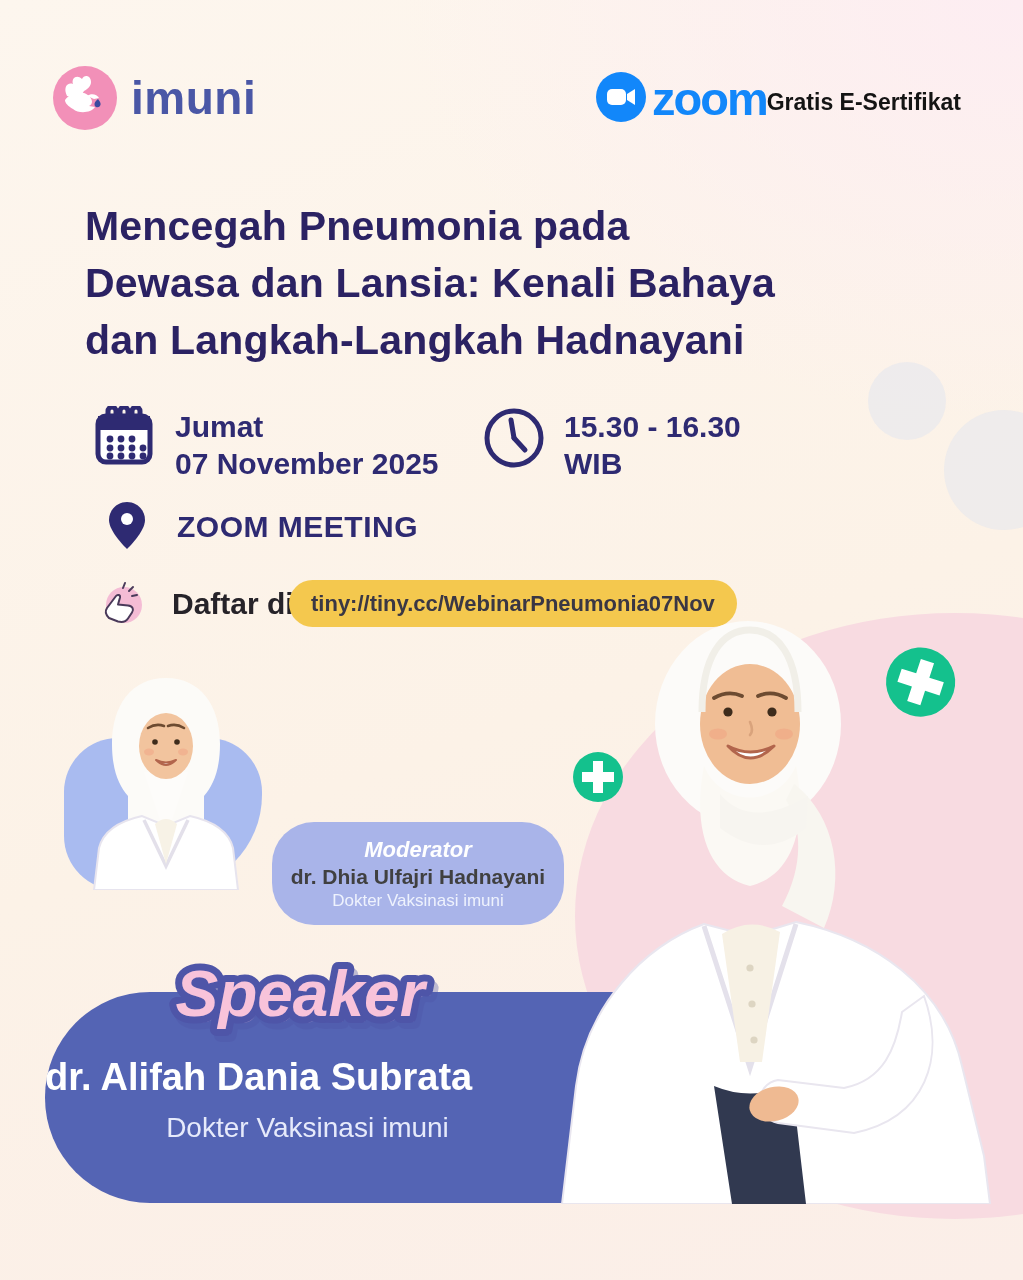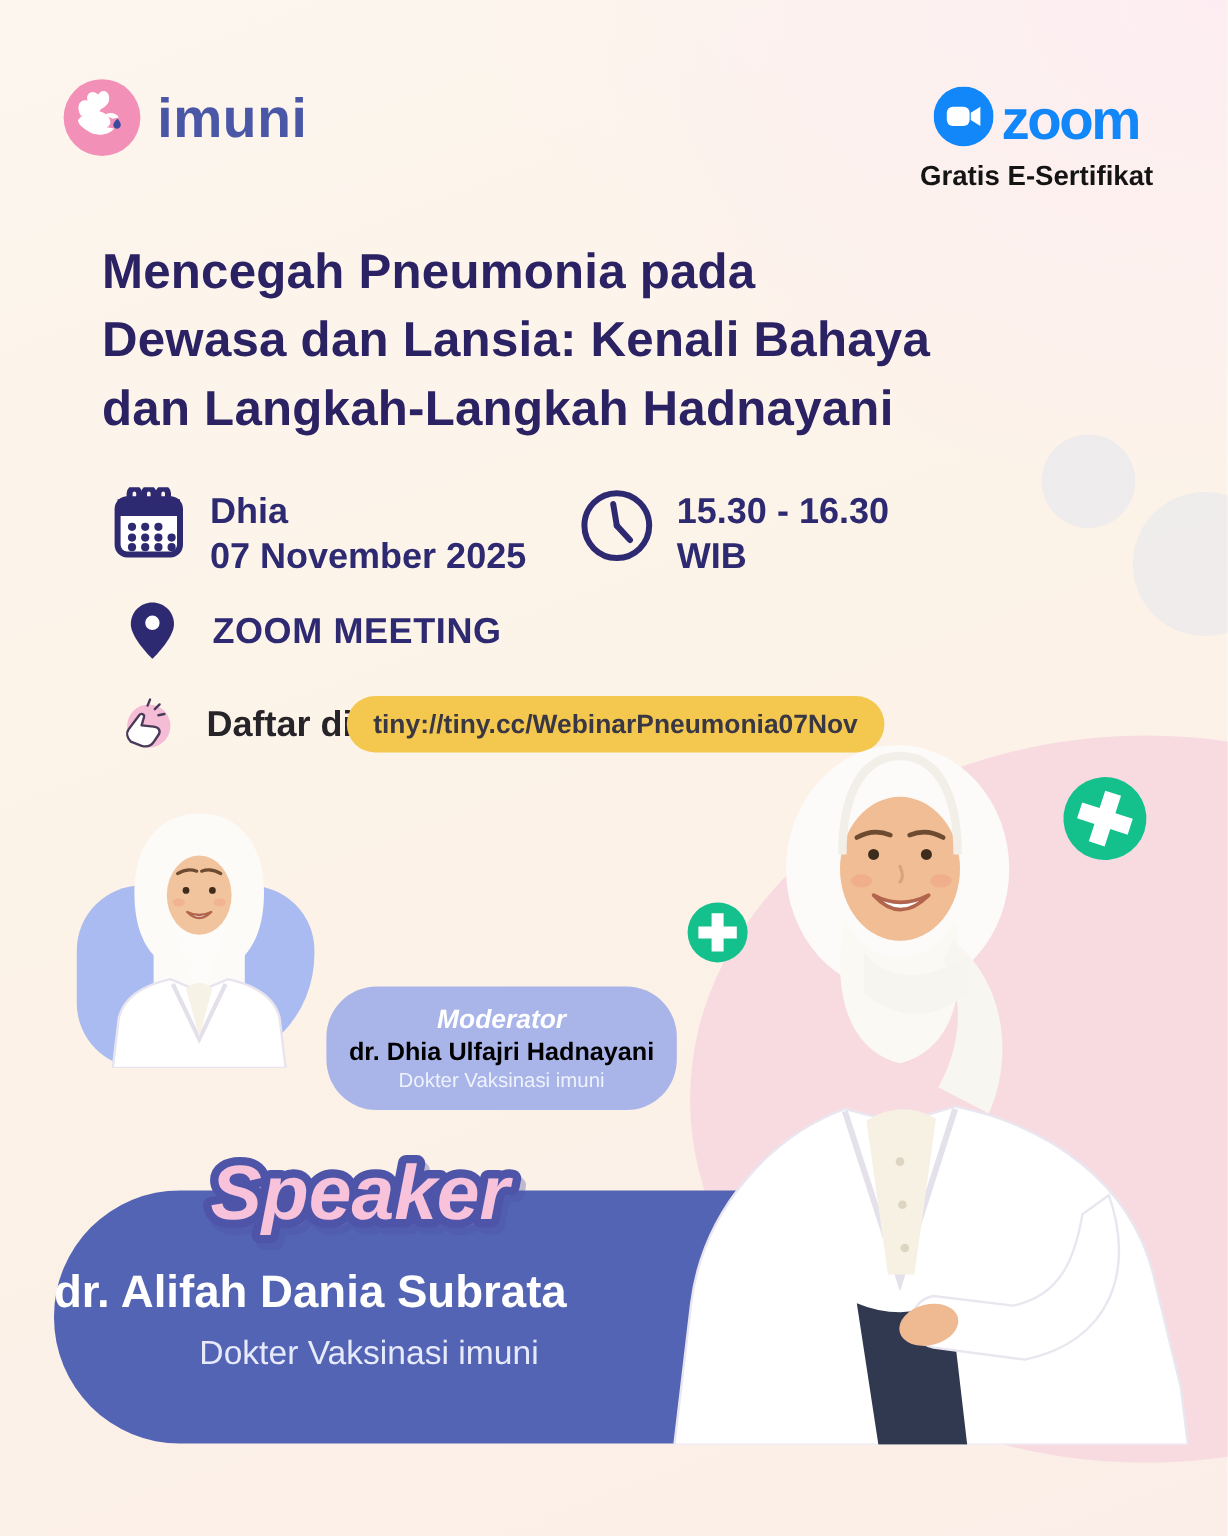--- a/index.html
+++ b/index.html
@@ -14,21 +14,21 @@
 
   
   .pink-blob{left:575px;top:613px;width:760px;height:606px;border-radius:50%;background:#f8dbe1;z-index:1;}
   .soft-circle-a{left:868px;top:362px;width:78px;height:78px;border-radius:50%;background:#e2e6ef;opacity:.55;z-index:1;}
   .soft-circle-b{left:944px;top:410px;width:120px;height:120px;border-radius:50%;background:#e2e6ef;opacity:.5;z-index:1;}
 
   
   .brand{left:53px;top:66px;display:flex;align-items:flex-start;gap:14px;z-index:5;}
   .brand-mark{width:64px;height:64px;border-radius:50%;background:#f290b8;display:flex;align-items:center;justify-content:center;}
   .brand-word{font-size:46px;font-weight:800;color:#4a57a6;letter-spacing:.5px;line-height:64px;}
-  .partner{right:62px;top:72px;display:flex;flex-direction:column;align-items:center;z-index:5;}
+  .partner{right:62px;top:72px;display:flex;flex-direction:row;align-items:center;z-index:5;}
   .zoom-row{display:flex;align-items:center;gap:6px;}
   .zoom-word{font-size:47px;font-weight:800;color:#1287fa;letter-spacing:-2px;line-height:50px;}
   .cert-note{margin-top:6px;font-size:23px;font-weight:800;color:#141414;}
 
   
   .headline{left:85px;top:198px;width:880px;z-index:5;color:#2b2263;font-size:41px;font-weight:800;line-height:57px;letter-spacing:.2px;}
   .headline div{white-space:nowrap;}
 
   
   .info-text{color:#2e2a72;font-weight:800;}
@@ -41,21 +41,21 @@
   .icon-hand{left:95px;top:580px;z-index:5;}
   .row-reg-label{left:172px;top:587px;font-size:30px;font-weight:700;color:#262329;z-index:5;}
   .reg-pill{left:289px;top:580px;height:47px;border-radius:24px;background:#f4c84e;display:inline-flex;align-items:center;padding:0 22px;z-index:5;}
   .reg-pill span{font-size:22px;font-weight:700;color:#3a3744;}
 
   
   .mod-blob{left:64px;top:738px;width:198px;height:152px;background:#a9bbf0;border-radius:54px 54px 95px 54px;z-index:3;}
   .mod-photo{left:66px;top:672px;width:200px;height:218px;overflow:hidden;z-index:4;}
   .mod-card{left:272px;top:786px;width:292px;height:103px;background:#a9b4e9;border-radius:42px;display:flex;flex-direction:column;align-items:center;justify-content:center;gap:2px;z-index:4;margin-top:36px;}
   .mod-role{font-size:22px;font-weight:700;font-style:italic;color:#ffffff;}
-  .mod-name{font-size:21px;font-weight:800;color:#000000;}
+  .mod-name{font-size:21px;font-weight:800;color:#404040;}
   .mod-title{font-size:17px;font-weight:400;color:#eef2fd;}
 
   
   .plus{z-index:6;}
   .plus-small{left:572px;top:751px;}
   .plus-big{left:884px;top:646px;transform:rotate(18deg);}
 
   
   .speaker-panel{left:45px;top:992px;width:918px;height:211px;background:#5464b4;border-radius:105px;z-index:7;}
   .speaker-photo{left:552px;top:616px;width:455px;height:588px;overflow:hidden;z-index:8;}
@@ -122,21 +122,21 @@
         <circle cx="42" cy="42" r="3.4"></circle>
         <circle cx="53" cy="42" r="3.4"></circle>
       <circle cx="20" cy="50" r="3.4"></circle>
         <circle cx="31" cy="50" r="3.4"></circle>
         <circle cx="42" cy="50" r="3.4"></circle>
         <circle cx="53" cy="50" r="3.4"></circle>
     </g>
   </svg>
 </div>
 <div class="abs row-day info-text">
-  <div>Dhia</div>
+  <div>Jumat</div>
   <div>07 November 2025</div>
 </div>
 
 <div class="abs icon-clock">
   <svg width="64" height="64" viewBox="0 0 64 64">
     <circle cx="32" cy="32" r="27" fill="none" stroke="#2e2a72" stroke-width="5"></circle>
     <path d="M32,32 L29,14" stroke="#2e2a72" stroke-width="5" stroke-linecap="round"></path>
     <path d="M32,32 L43,44" stroke="#2e2a72" stroke-width="5" stroke-linecap="round"></path>
   </svg>
 </div>

